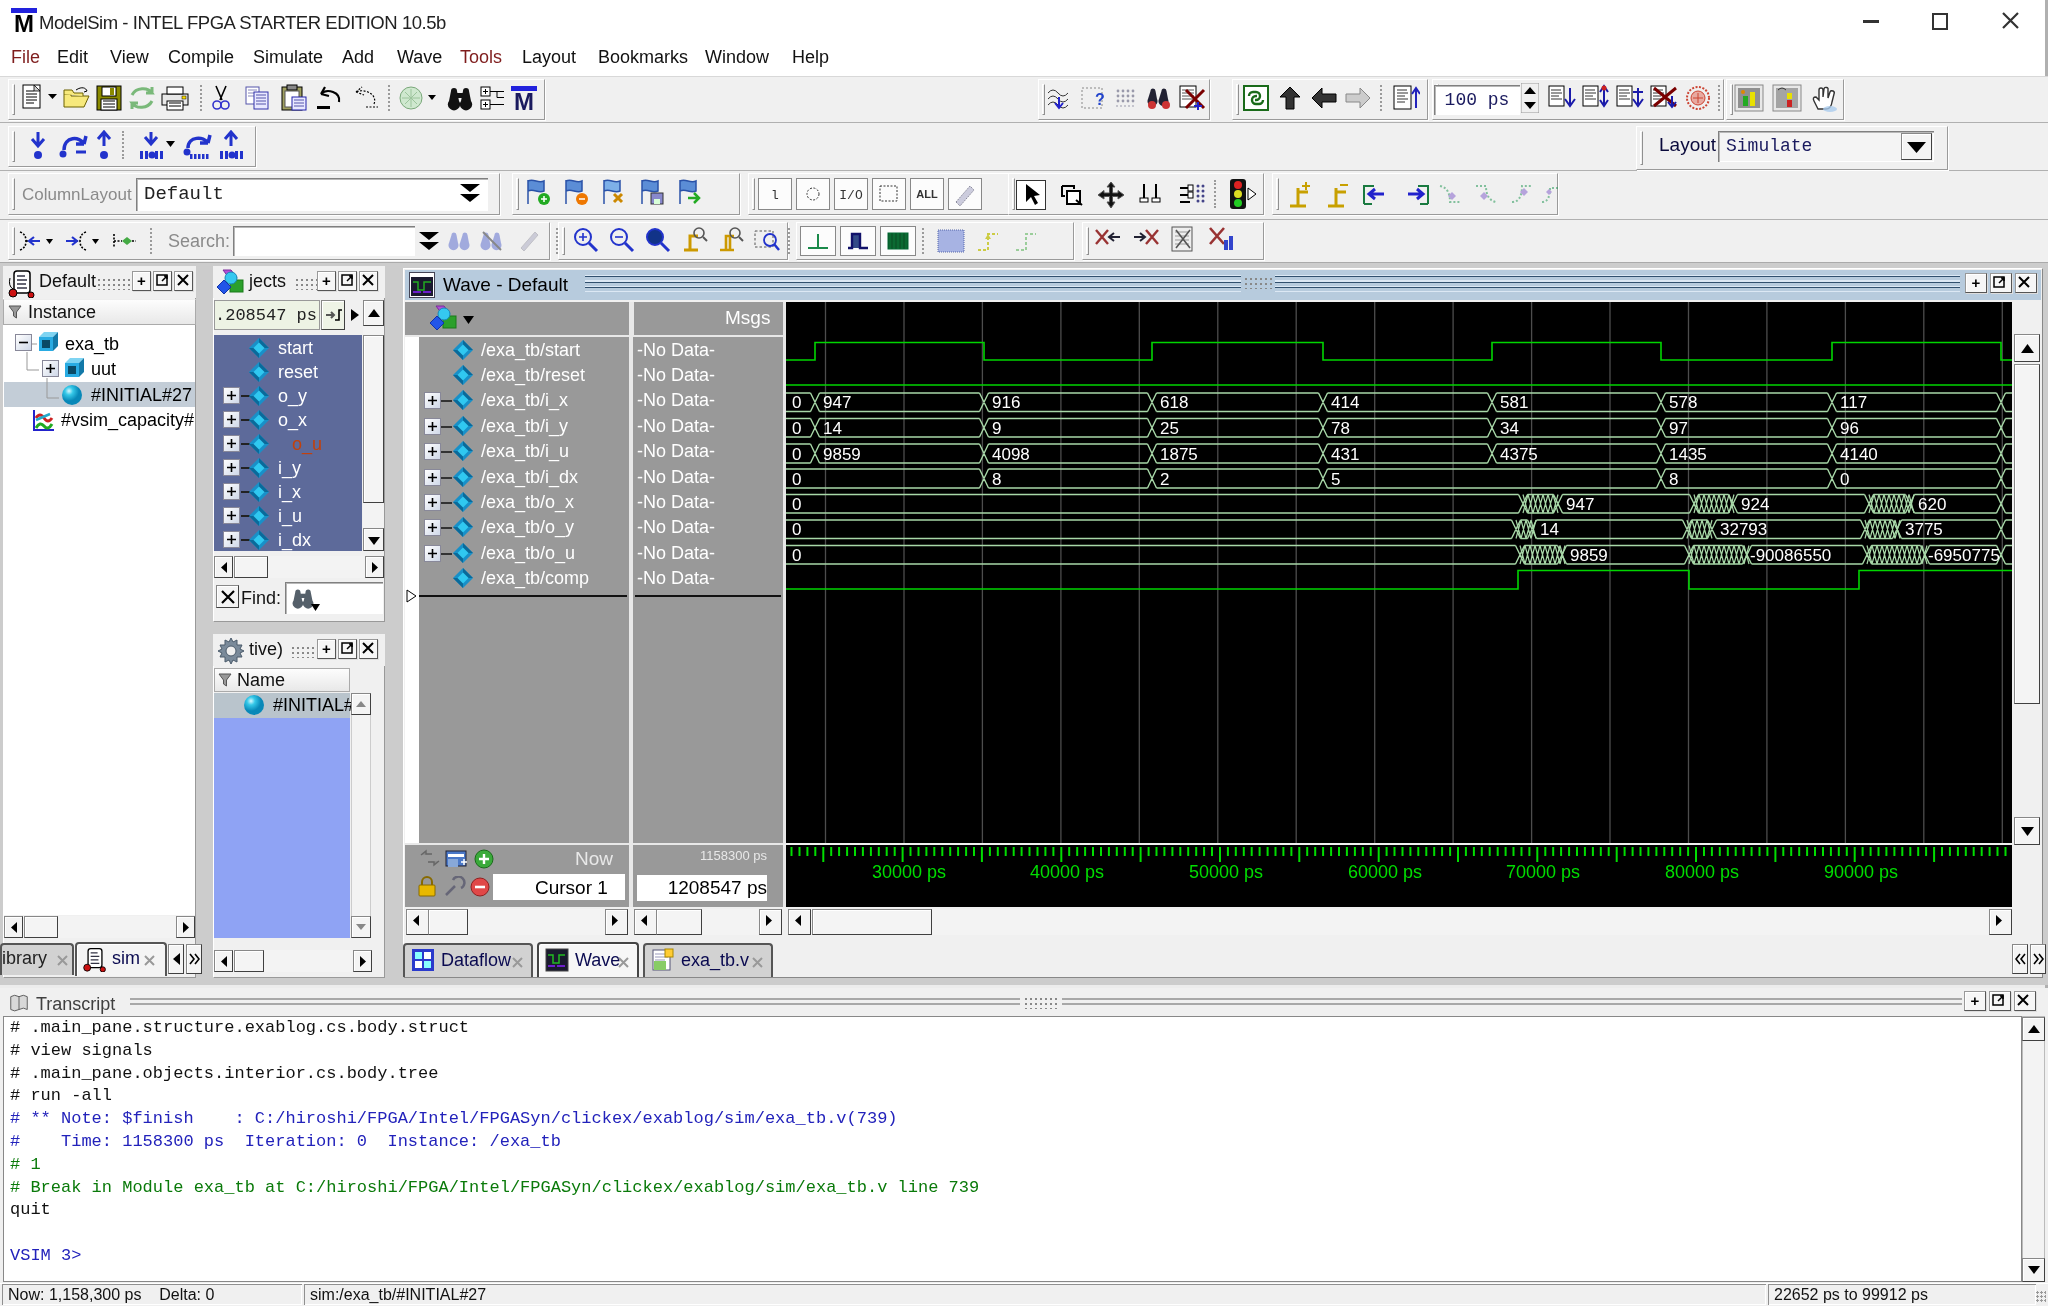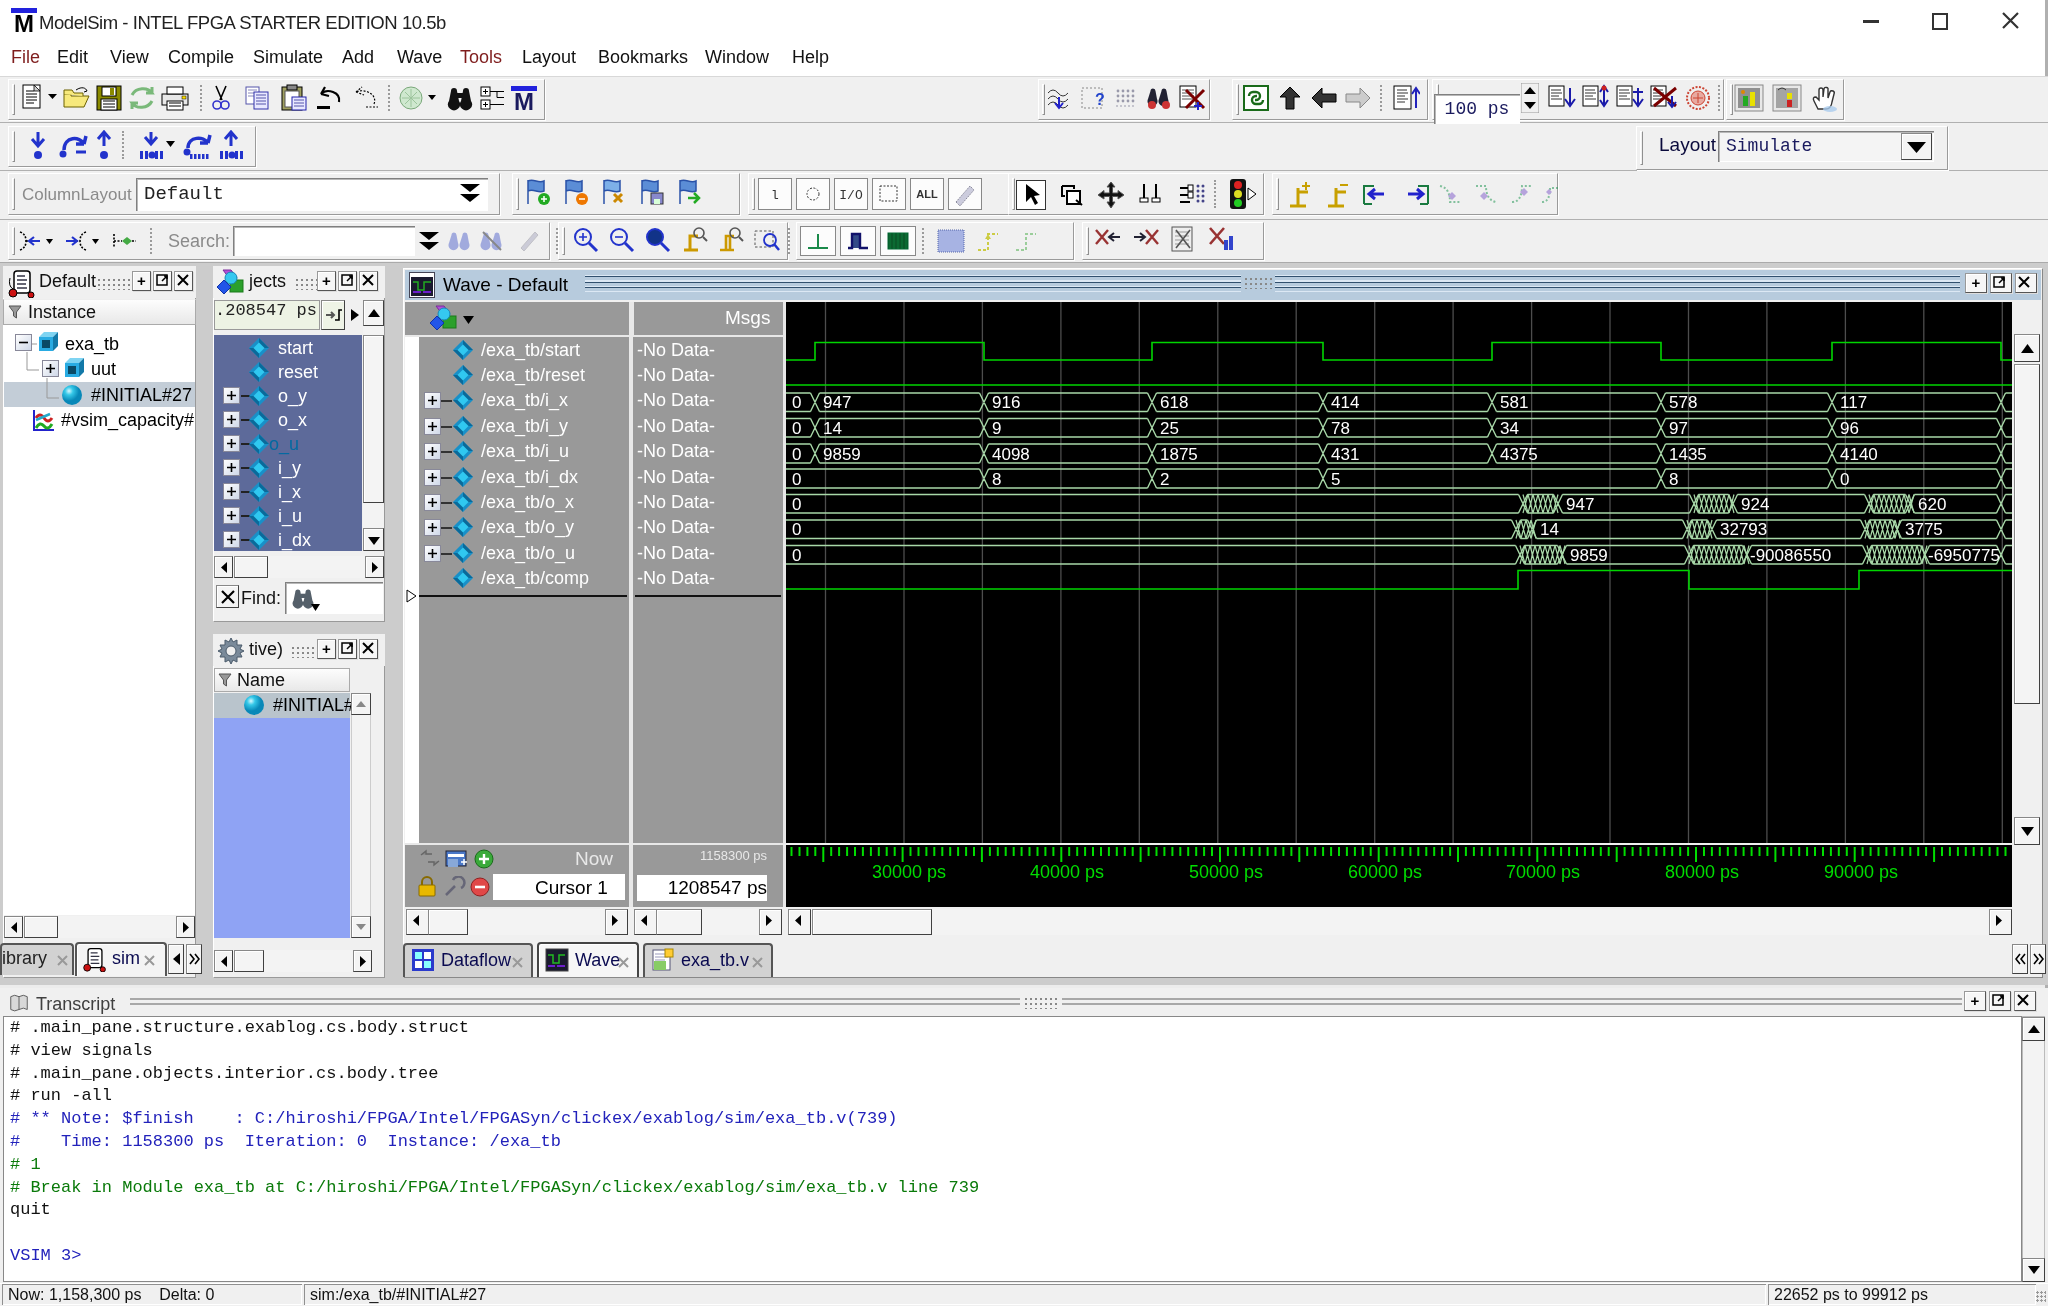--- a/index.html
+++ b/index.html
@@ -221,21 +221,21 @@
   </svg>
 <svg class="abs" style="left:1344px;top:85px" width="28" height="26" viewBox="0 0 28 26">
     <path d="M26 13 L16 3 L16 9 L2 9 L2 17 L16 17 L16 23 Z" fill="#ccc" stroke="#888"></path>
   </svg>
 <div class="sep" style="left:1380px;top:85px;height:26px"></div>
 <svg class="abs" style="left:1392px;top:84px" width="28" height="28" viewBox="0 0 28 28">
     <rect x="2" y="2" width="17" height="23" fill="#fff" stroke="#000"></rect>
     <path d="M5 6h10 M5 9h11 M5 12h8 M5 15h11 M5 18h8" stroke="#333"></path>
     <path d="M24 24 V6 M20 10 L24 4 L28 10" fill="none" stroke="#2222bb" stroke-width="2"></path>
   </svg>
-<div class="abs sunk mono" style="left:1434px;top:94px;width:86px;height:30px;font-size:18px;color:#1a1a5e;text-align:center;line-height:30px">100 ps</div>
+<div class="abs sunk mono" style="left:1434px;top:85px;width:86px;height:30px;font-size:18px;color:#1a1a5e;text-align:center;line-height:30px">100 ps</div>
 <svg class="abs" style="left:1521px;top:83px" width="18" height="30" viewBox="0 0 18 30">
     <rect x="0" y="0" width="18" height="30" fill="#f0f0f0" stroke="#999"></rect>
     <path d="M9 4 L15 11 L3 11 Z" fill="#000"></path>
     <path d="M9 26 L15 19 L3 19 Z" fill="#000"></path>
   </svg>
 <svg class="abs" style="left:1548px;top:84px" width="28" height="28" viewBox="0 0 28 28">
     <rect x="1" y="2" width="15" height="20" fill="#fff" stroke="#000"></rect>
     <path d="M3 6h10 M3 9h11 M3 12h8 M3 15h11" stroke="#333"></path>
     <path d="M22 4 v16 M17 15 l5 7 5 -7" fill="none" stroke="#1a1aaa" stroke-width="2"></path>
   </svg>
@@ -716,21 +716,21 @@
     <svg width="17" height="17" viewBox="0 0 17 17">
       <rect x="3" y="3" width="10" height="10" fill="none" stroke="#000" stroke-width="1.5"></rect>
       <path d="M8 9 L13 4 M10 4 h3 v3" stroke="#000" stroke-width="1.5" fill="none"></path>
     </svg>
   </div>
 <div class="pbtn" style="left:359px;top:271px;width:19px">
     <svg width="17" height="17" viewBox="0 0 17 17">
       <path d="M3 3 L13 13 M13 3 L3 13" stroke="#000" stroke-width="2"></path>
     </svg>
   </div>
-<div class="abs" style="left:214px;top:300px;width:106px;height:30px;background:#edf3e4;border:1px solid #999;font-family:'Liberation Mono',monospace;font-size:17px;color:#222;white-space:nowrap;overflow:hidden">.208547 ps</div>
+<div class="abs" style="left:214px;top:300px;width:106px;height:30px;background:#edf3e4;border:1px solid #999;font-family:'Liberation Mono',monospace;font-size:17px;color:#222;padding-top:5px;white-space:nowrap;overflow:hidden">.208547 ps</div>
 <div class="abs btn" style="left:321px;top:300px;width:24px;height:30px;background:#eef3e6"></div>
 <svg class="abs" style="left:325px;top:307px" width="18" height="16">
     <path d="M1 8 h8 m-3 -3 l3 3 -3 3" stroke="#555" stroke-width="2" fill="none"></path>
     <path d="M10 13 h4 V3 h3" stroke="#000" stroke-width="1.6" fill="none"></path>
   </svg>
 <svg class="abs" style="left:349px;top:307px" width="12" height="16">
     <path d="M2 2 L10 8 L2 14 Z" fill="#000"></path>
   </svg>
 <div class="abs" style="left:214px;top:335px;width:148px;height:216px;background:#5d6a9a"></div>
 <svg class="abs" style="left:248px;top:337px" width="22" height="22" viewBox="0 0 22 22">
@@ -776,21 +776,21 @@
     <path d="M4 8.5 h9 M8.5 4 v9" stroke="#000" stroke-width="1.6"></path>
   </svg>
 <svg class="abs" style="left:241px;top:443px" width="12" height="2">
     <rect width="12" height="2" fill="#222"></rect>
   </svg>
 <svg class="abs" style="left:248px;top:433px" width="22" height="22" viewBox="0 0 22 22">
     <path d="M11 1 L21 11 L11 21 L1 11 Z" fill="#1890c8"></path>
     <path d="M11 1 L21 11 L11 11 Z M11 21 L1 11 L11 11 Z" fill="#0a6a9a"></path>
     <path d="M11 5.5 L16.5 11 L11 16.5 L5.5 11 Z" fill="#30c8f0"></path>
   </svg>
-<div class="abs" style="left:269px;top:434px;font-size:18px;color:#0369a1">o_u</div>
+<div class="abs" style="left:292px;top:434px;font-size:18px;color:#c2410c">o_u</div>
 <div class="abs" style="left:223px;top:459px;width:17px;height:17px;background:linear-gradient(135deg,#fff,#cfd8e8);border:1px solid #889"></div>
 <svg class="abs" style="left:223px;top:459px" width="17" height="17">
     <path d="M4 8.5 h9 M8.5 4 v9" stroke="#000" stroke-width="1.6"></path>
   </svg>
 <svg class="abs" style="left:241px;top:467px" width="12" height="2">
     <rect width="12" height="2" fill="#222"></rect>
   </svg>
 <svg class="abs" style="left:248px;top:457px" width="22" height="22" viewBox="0 0 22 22">
     <path d="M11 1 L21 11 L11 21 L1 11 Z" fill="#1890c8"></path>
     <path d="M11 1 L21 11 L11 11 Z M11 21 L1 11 L11 11 Z" fill="#0a6a9a"></path>

